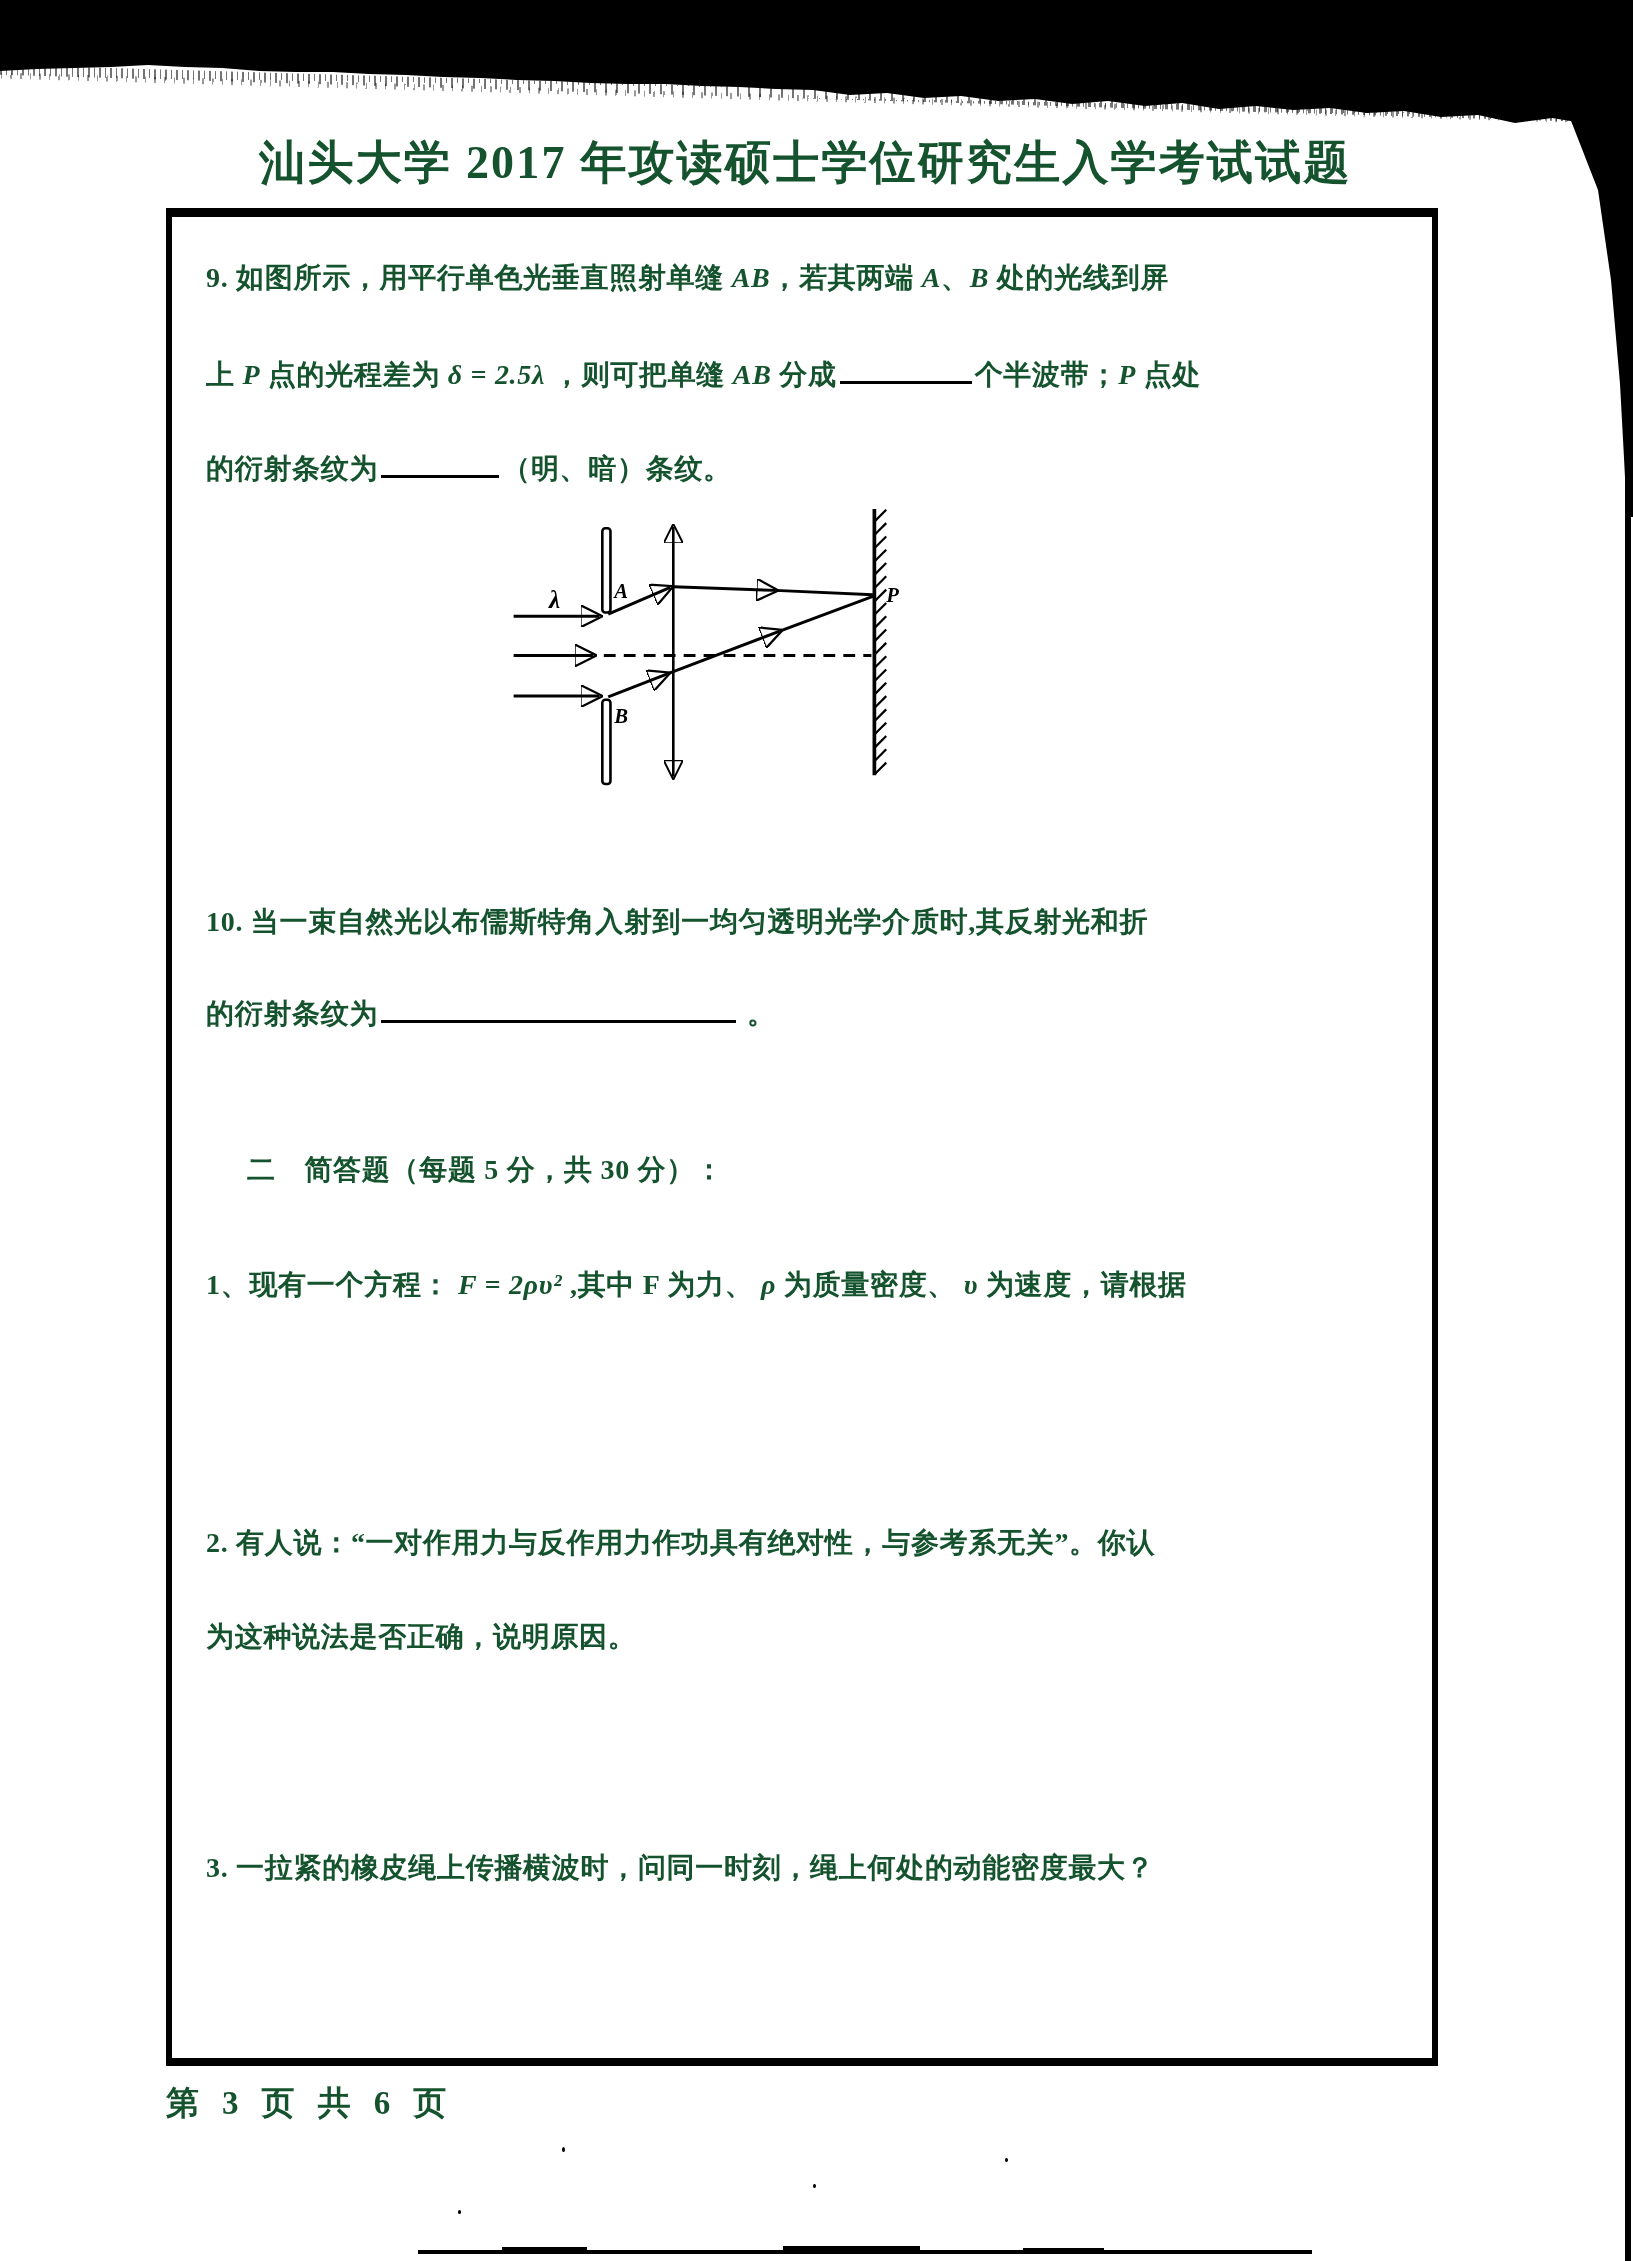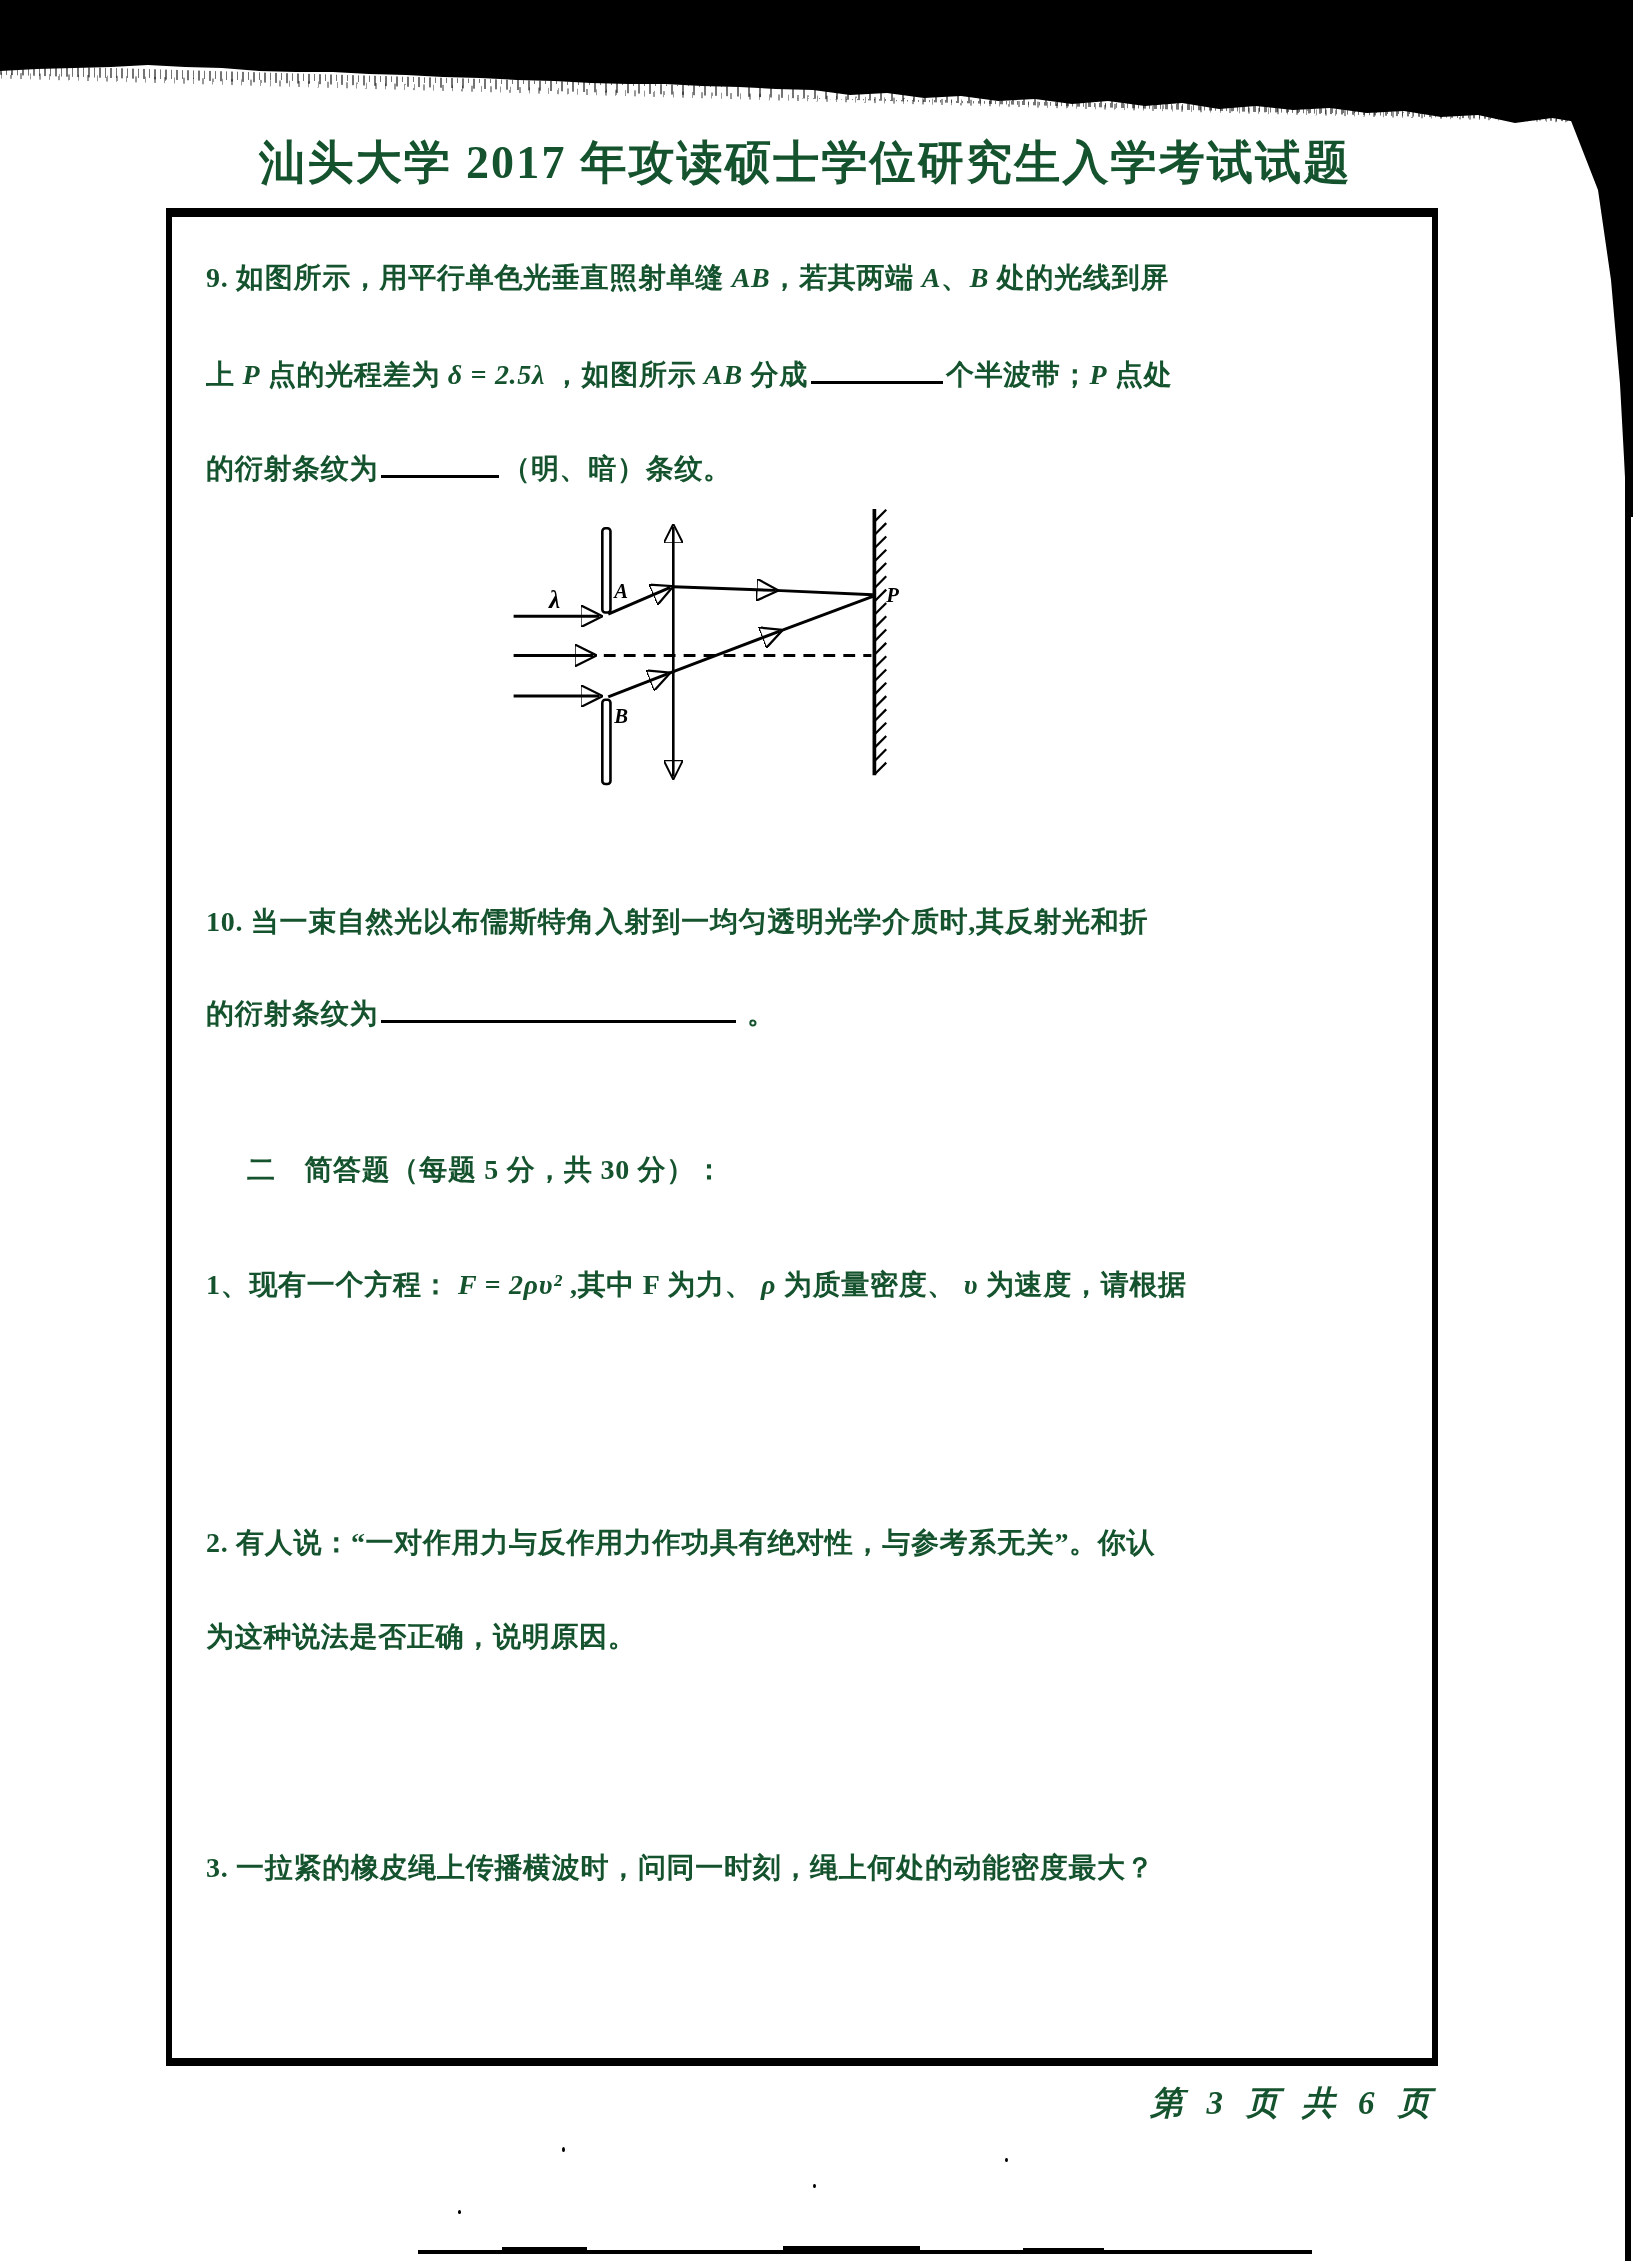--- a/index.html
+++ b/index.html
@@ -59,22 +59,22 @@
     font-size:28px;font-weight:600;letter-spacing:0.7px;white-space:nowrap;
   }
   .tline .math{font-style:italic;font-family:"Liberation Serif","DejaVu Serif",serif;font-weight:600;}
   .tline .blank{
     display:inline-block;height:28px;border-bottom:3.7px solid #000;
     vertical-align:baseline;margin:0 3px;
   }
   .section-line{left:75px;}
   
   .footer{
-    position:absolute;left:166px;top:2081px;width:1272px;text-align:right;
-    font-size:33px;font-weight:700;letter-spacing:7.4px;font-style:italic;
+    position:absolute;left:166px;top:2081px;width:1272px;text-align:left;
+    font-size:33px;font-weight:700;letter-spacing:7.4px;
   }
   
   .diagram{position:absolute;left:315px;top:286px;}
   .diagram line,.diagram path{stroke:#000;fill:none;}
   .diagram text{font-style:italic;font-weight:600;fill:#000;}
 </style>
 </head>
 <body>
 
 <div class="page">
@@ -92,21 +92,21 @@
   <div class="speck" style="left:813px;top:2184px;width:3px;height:4.4px;"></div>
   <div class="speck" style="left:458px;top:2210px;width:3px;height:3.7px;"></div>
   <div class="speck" style="left:1005px;top:2158px;width:3px;height:4.4px;"></div>
   <div class="speck" style="left:244px;top:219px;width:3.7px;height:3.7px;"></div>
 
   <div class="title">汕头大学 2017 年攻读硕士学位研究生入学考试试题</div>
 
   <div class="content-box">
 
     <div class="tline" style="top:42px;"><span>9.   如图所示，用平行单色光垂直照射单缝 </span><span class="math">AB</span><span>，若其两端 </span><span class="math">A</span><span>、</span><span class="math">B</span><span> 处的光线到屏</span></div>
-    <div class="tline" style="top:136px;"><span>上 </span><span class="math">P</span><span> 点的光程差为 </span><span class="math">δ = 2.5λ</span><span> ，如图所示 </span><span class="math">AB</span><span> 分成</span><span class="blank" style="width: 132px;"></span><span>个半波带；</span><span class="math">P</span><span> 点处</span></div>
+    <div class="tline" style="top:136px;"><span>上 </span><span class="math">P</span><span> 点的光程差为 </span><span class="math">δ = 2.5λ</span><span> ，则可把单缝 </span><span class="math">AB</span><span> 分成</span><span class="blank" style="width: 132px;"></span><span>个半波带；</span><span class="math">P</span><span> 点处</span></div>
     <div class="tline" style="top:230px;"><span>的衍射条纹为</span><span class="blank" style="width: 118px;"></span><span>（明、暗）条纹。</span></div>
 
     <svg class="diagram" width="414" height="296" viewBox="0 0 560 400">
       <defs>
         <marker id="arr" viewBox="0 0 10 10" refX="8.5" refY="5" markerWidth="7.5" markerHeight="7.5" orient="auto-start-reverse">
           <path d="M0,0 L10,5 L0,10 z" fill="#000" stroke="none"></path>
         </marker>
       </defs>
 
       <line x1="36" y1="153" x2="152" y2="153" stroke-width="4" marker-end="url(#arr)"></line>

